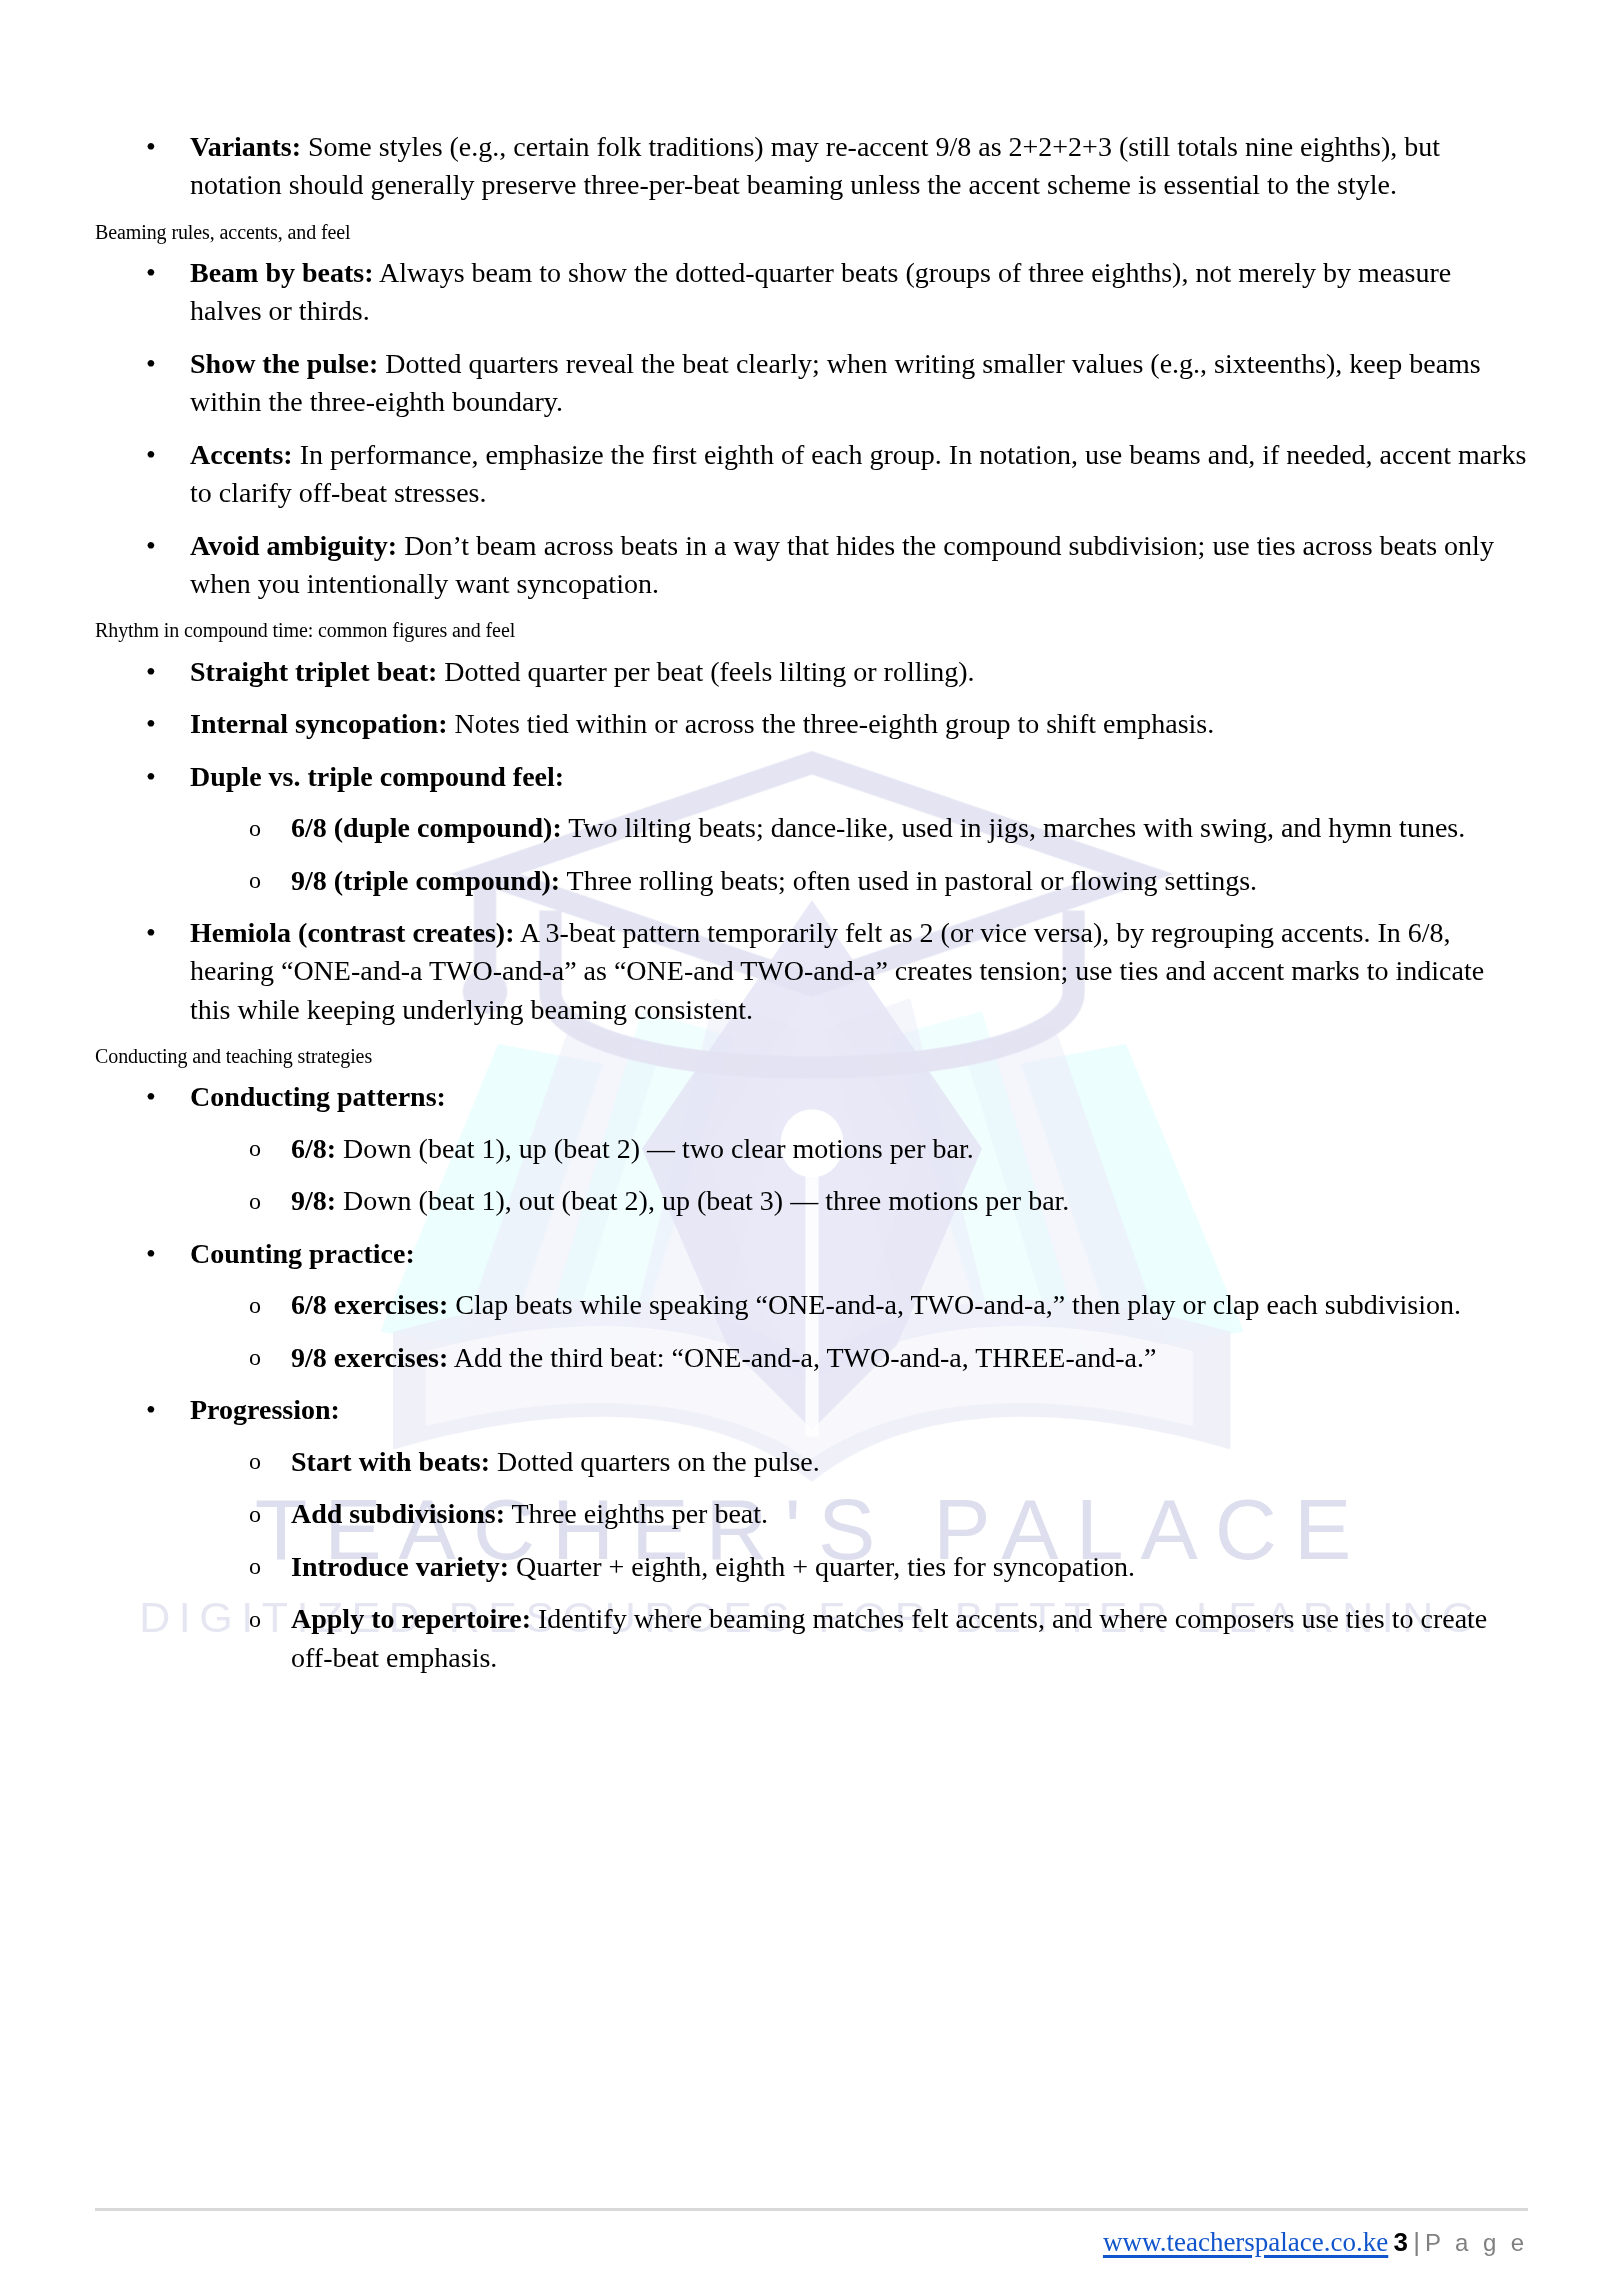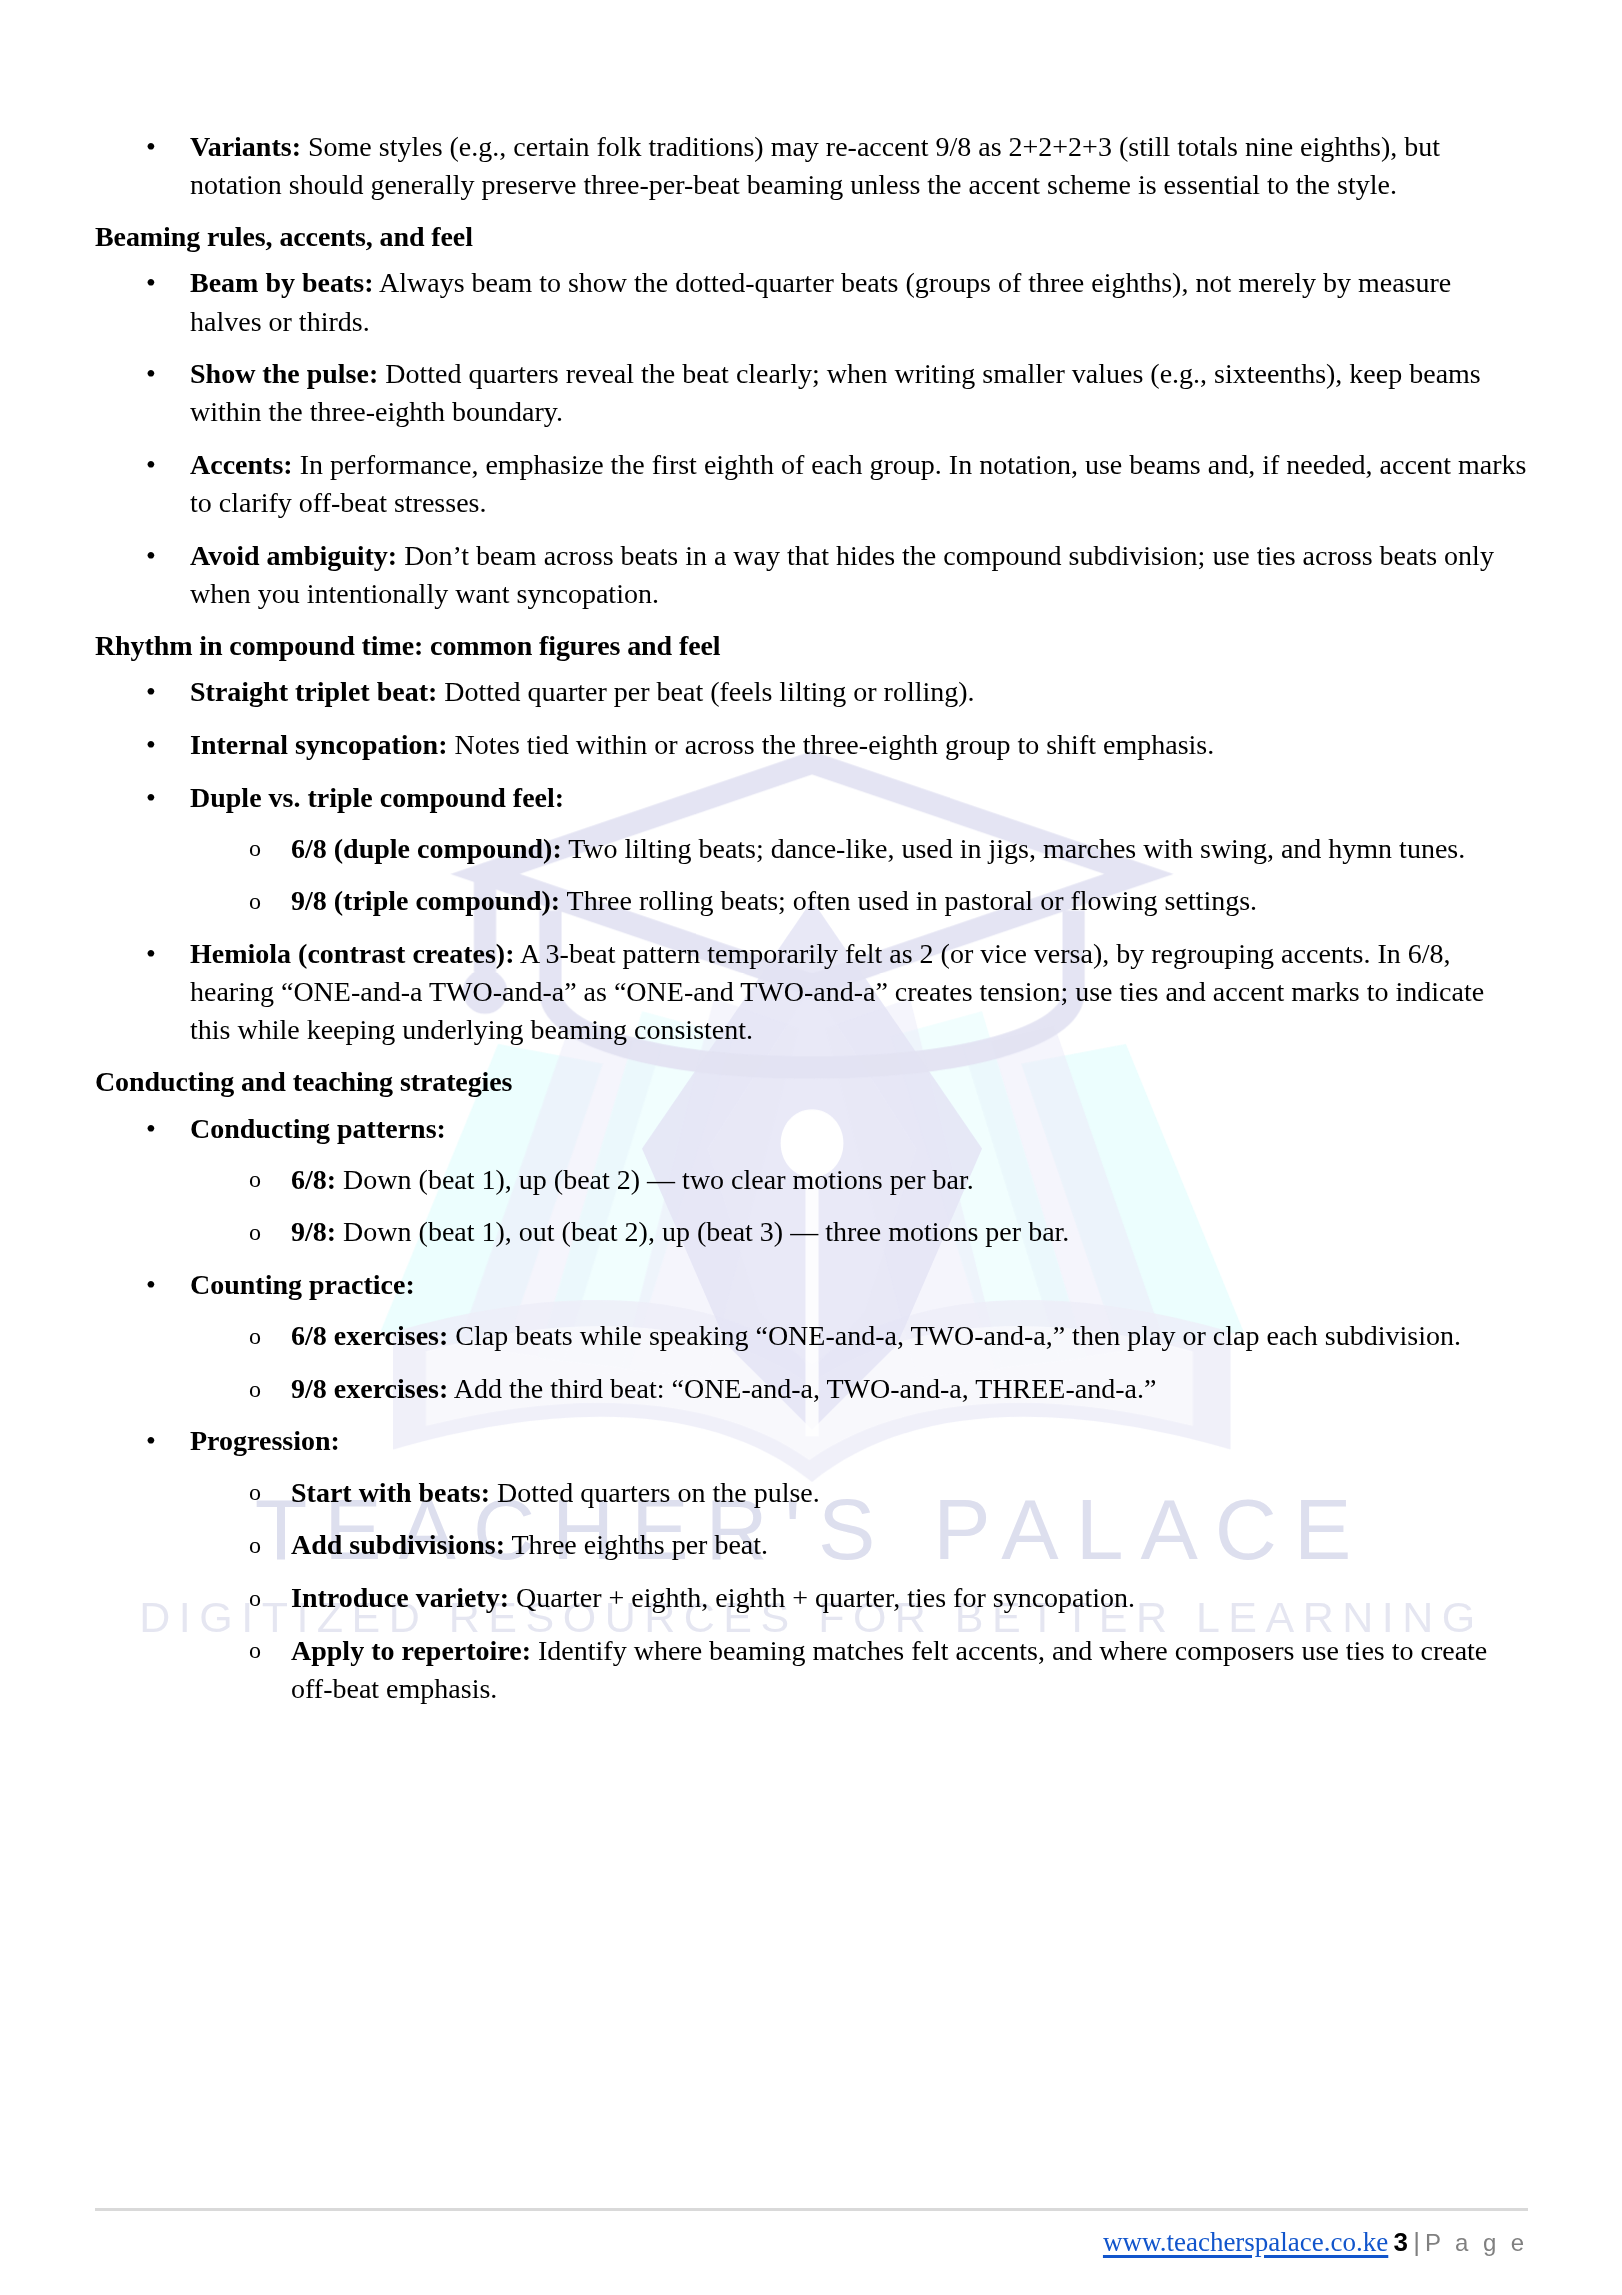--- a/index.html
+++ b/index.html
@@ -74,22 +74,22 @@
   }
 
   #content {
     position: absolute;
     left: 95px;
     top: 128px;
     width: 1433px;
   }
 
   .heading {
-    font-size: 28px;
-    font-weight: bold;
+    font-size: 20px;
+    font-weight: normal;
     line-height: 1.30;
     margin: 13px 0 9.2px 0;
     letter-spacing: -0.1px;
   }
 
   ul.lvl1 { list-style: none; margin: 0; padding: 0; }
   ul.lvl2 { list-style: none; margin: 0; padding: 0; }
 
   li.b1 {
     position: relative;

